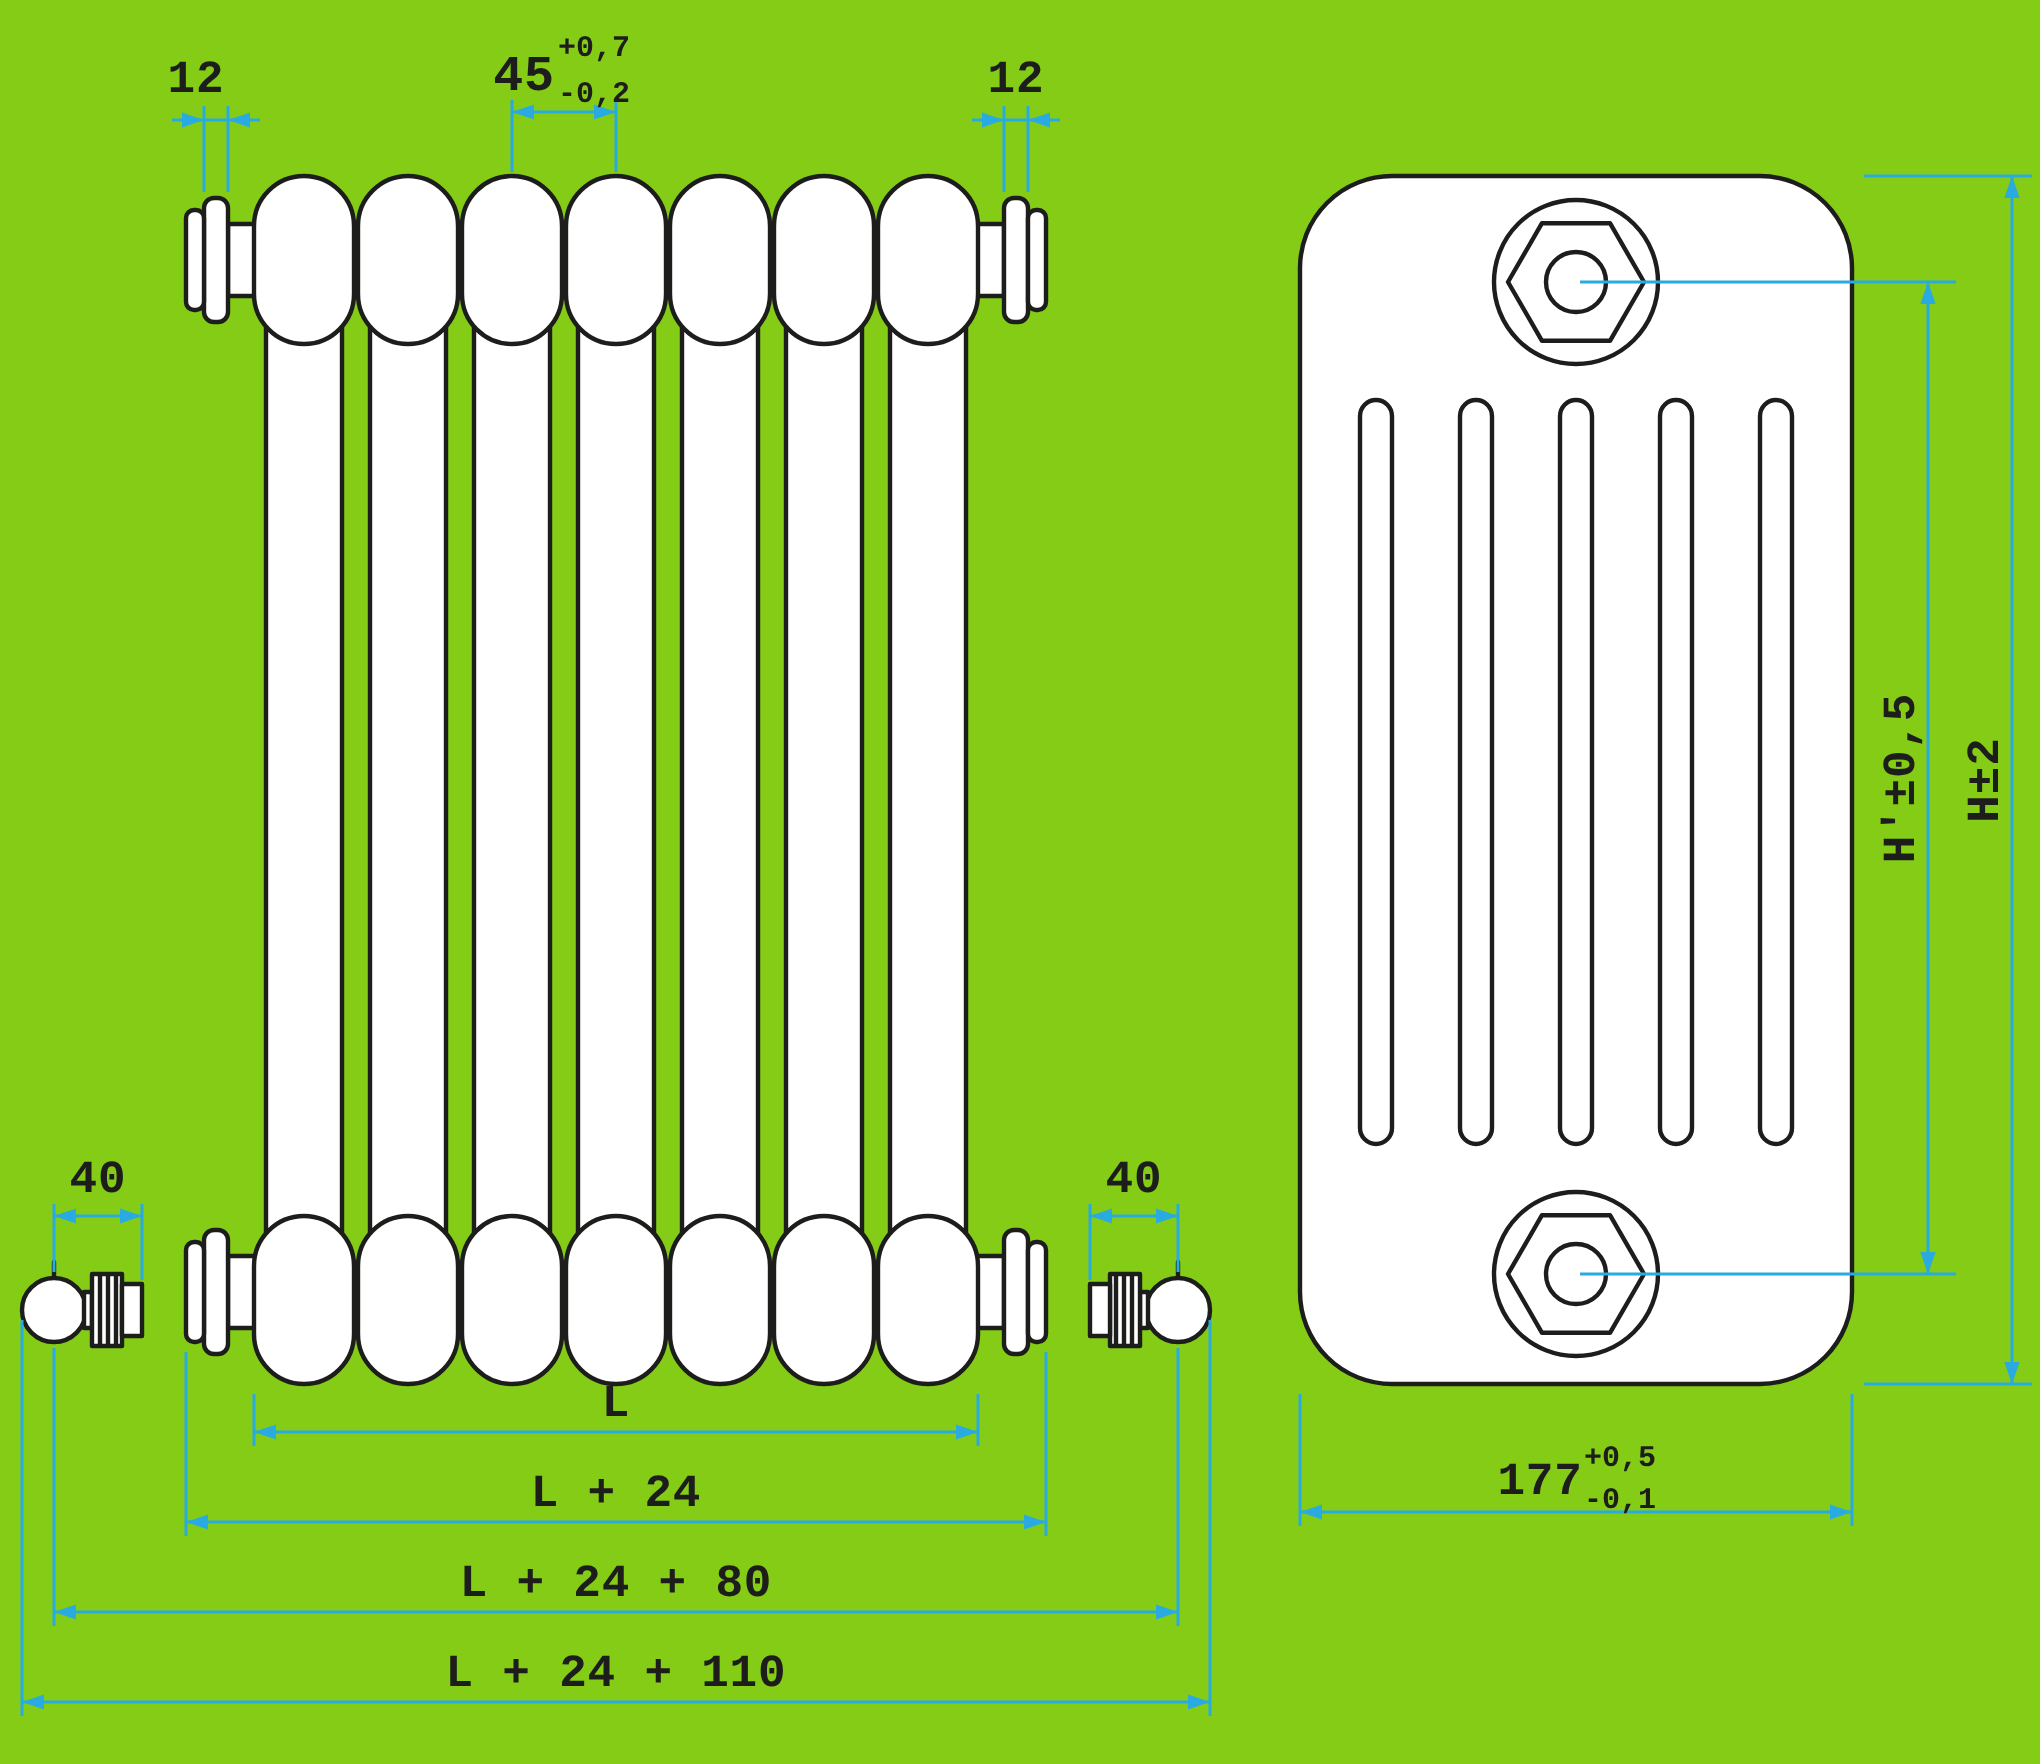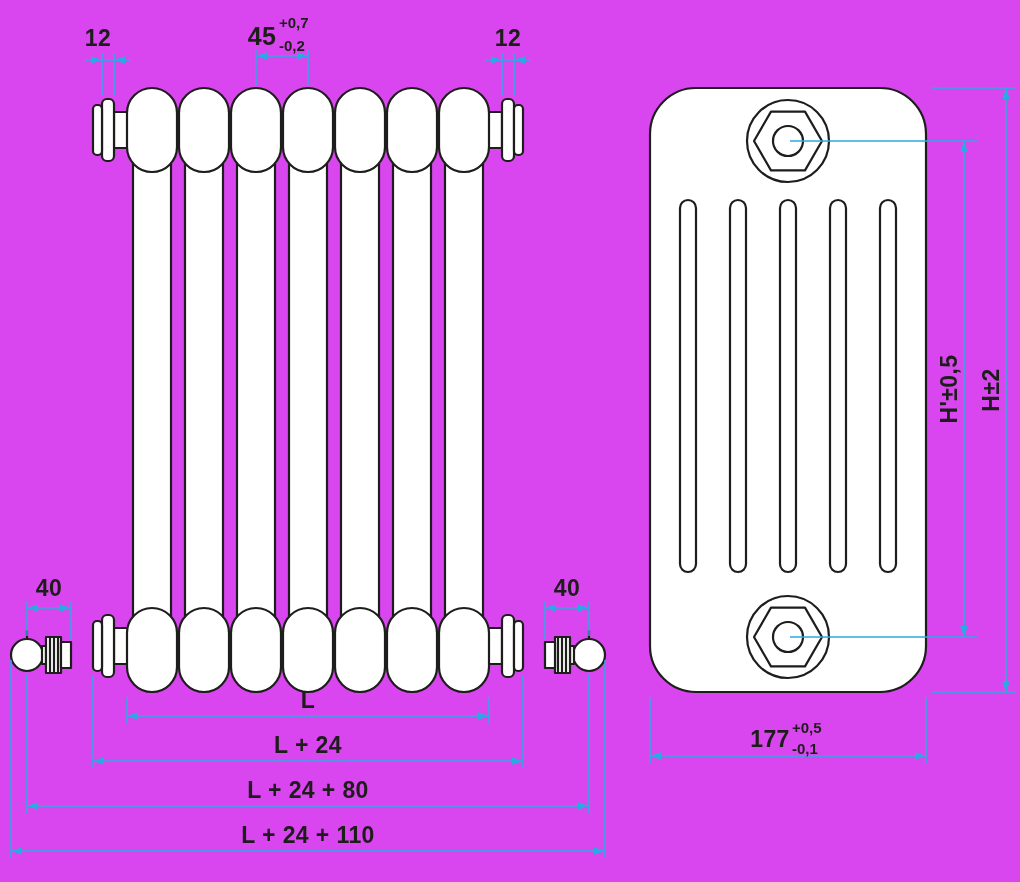--- a/index.html
+++ b/index.html
@@ -1,18 +1,18 @@
 <!DOCTYPE html>
 <html><head>
 <meta charset="utf-8">
 <style>
   html,body{margin:0;padding:0;background:#ffffff;}
   .stage{
-    width:1020px;height:882px;background:#d946ef;position:relative;overflow:hidden;
-    font-family:Liberation Sans, sans-serif;
+    width:1020px;height:882px;background:#84cc16;position:relative;overflow:hidden;
+    font-family:Liberation Mono, monospace;
   }
   svg{display:block;}
   .draw{fill:#ffffff;stroke:#1d1d1b;stroke-width:2.2;stroke-linejoin:round;}
   .drawline{fill:none;stroke:#1d1d1b;stroke-width:2.2;stroke-linecap:round;}
   .dim{stroke:#29abe2;stroke-width:1.5;fill:none;}
   .dim-text{fill:#1d1d1b;font-size:23px;font-weight:600;letter-spacing:.4px;}
   .dim-big{font-size:25px;}
   .dim-tol{fill:#1d1d1b;font-size:15px;font-weight:600;}
 </style>
 </head>

